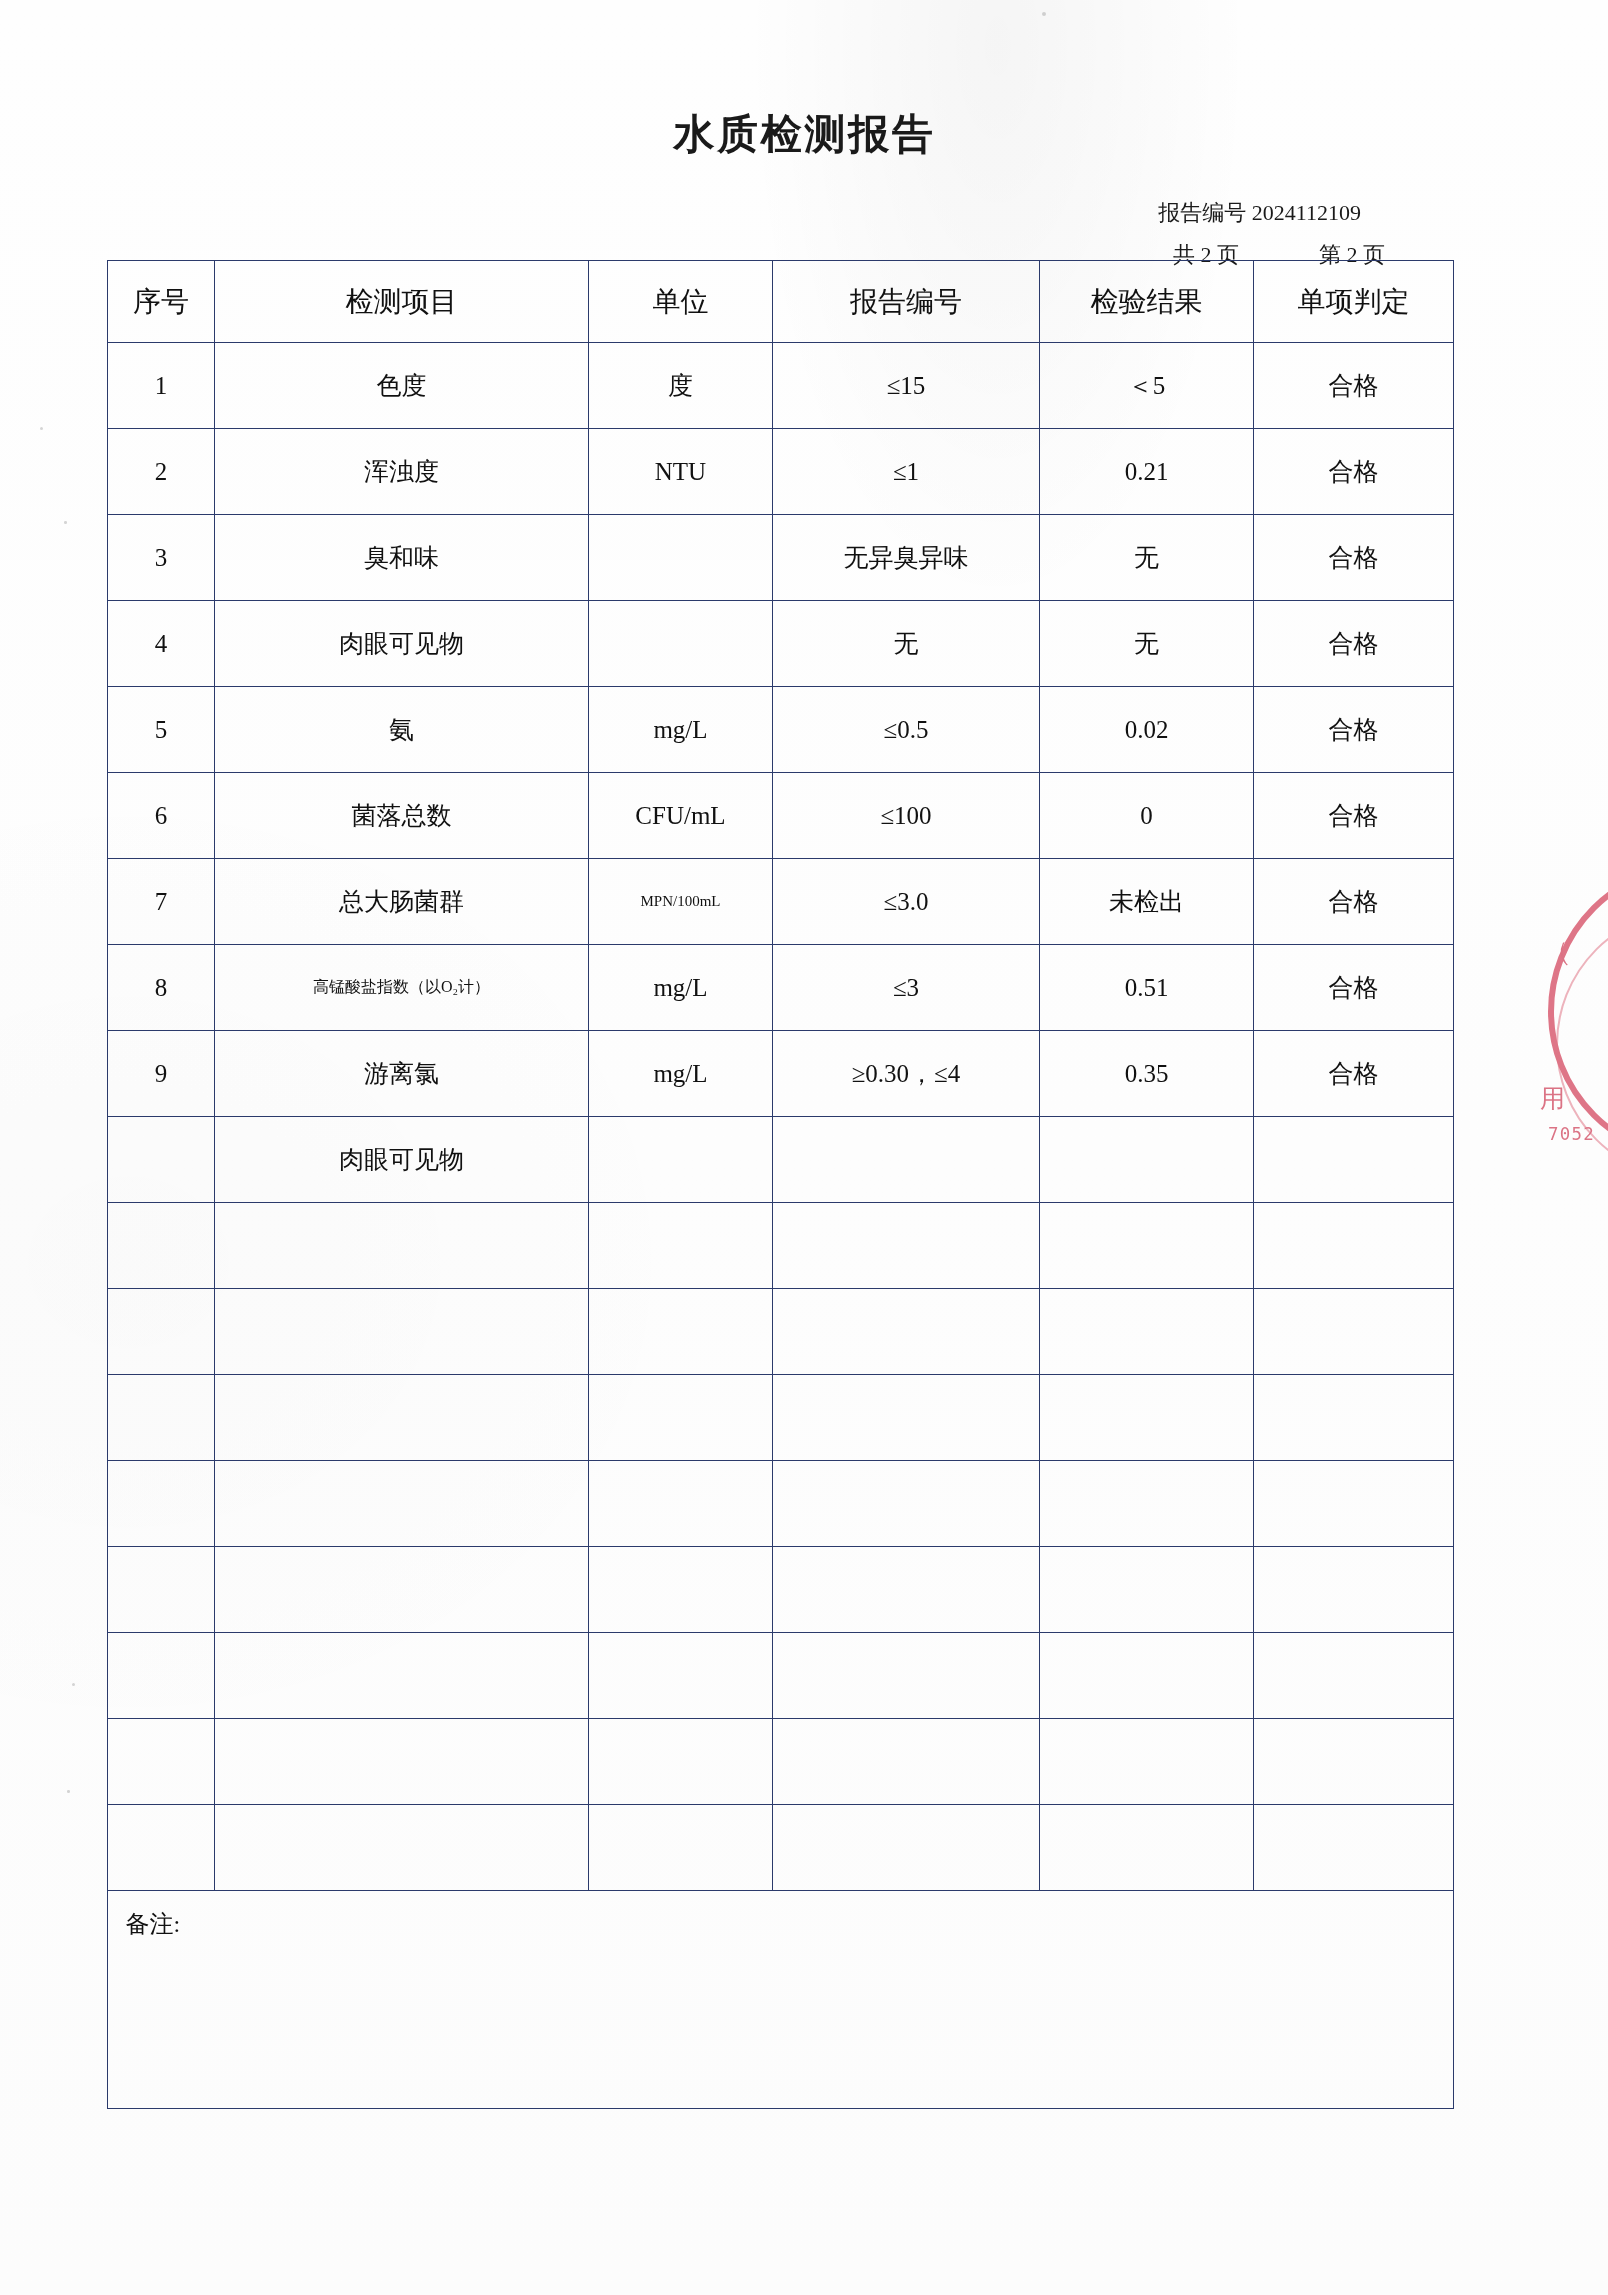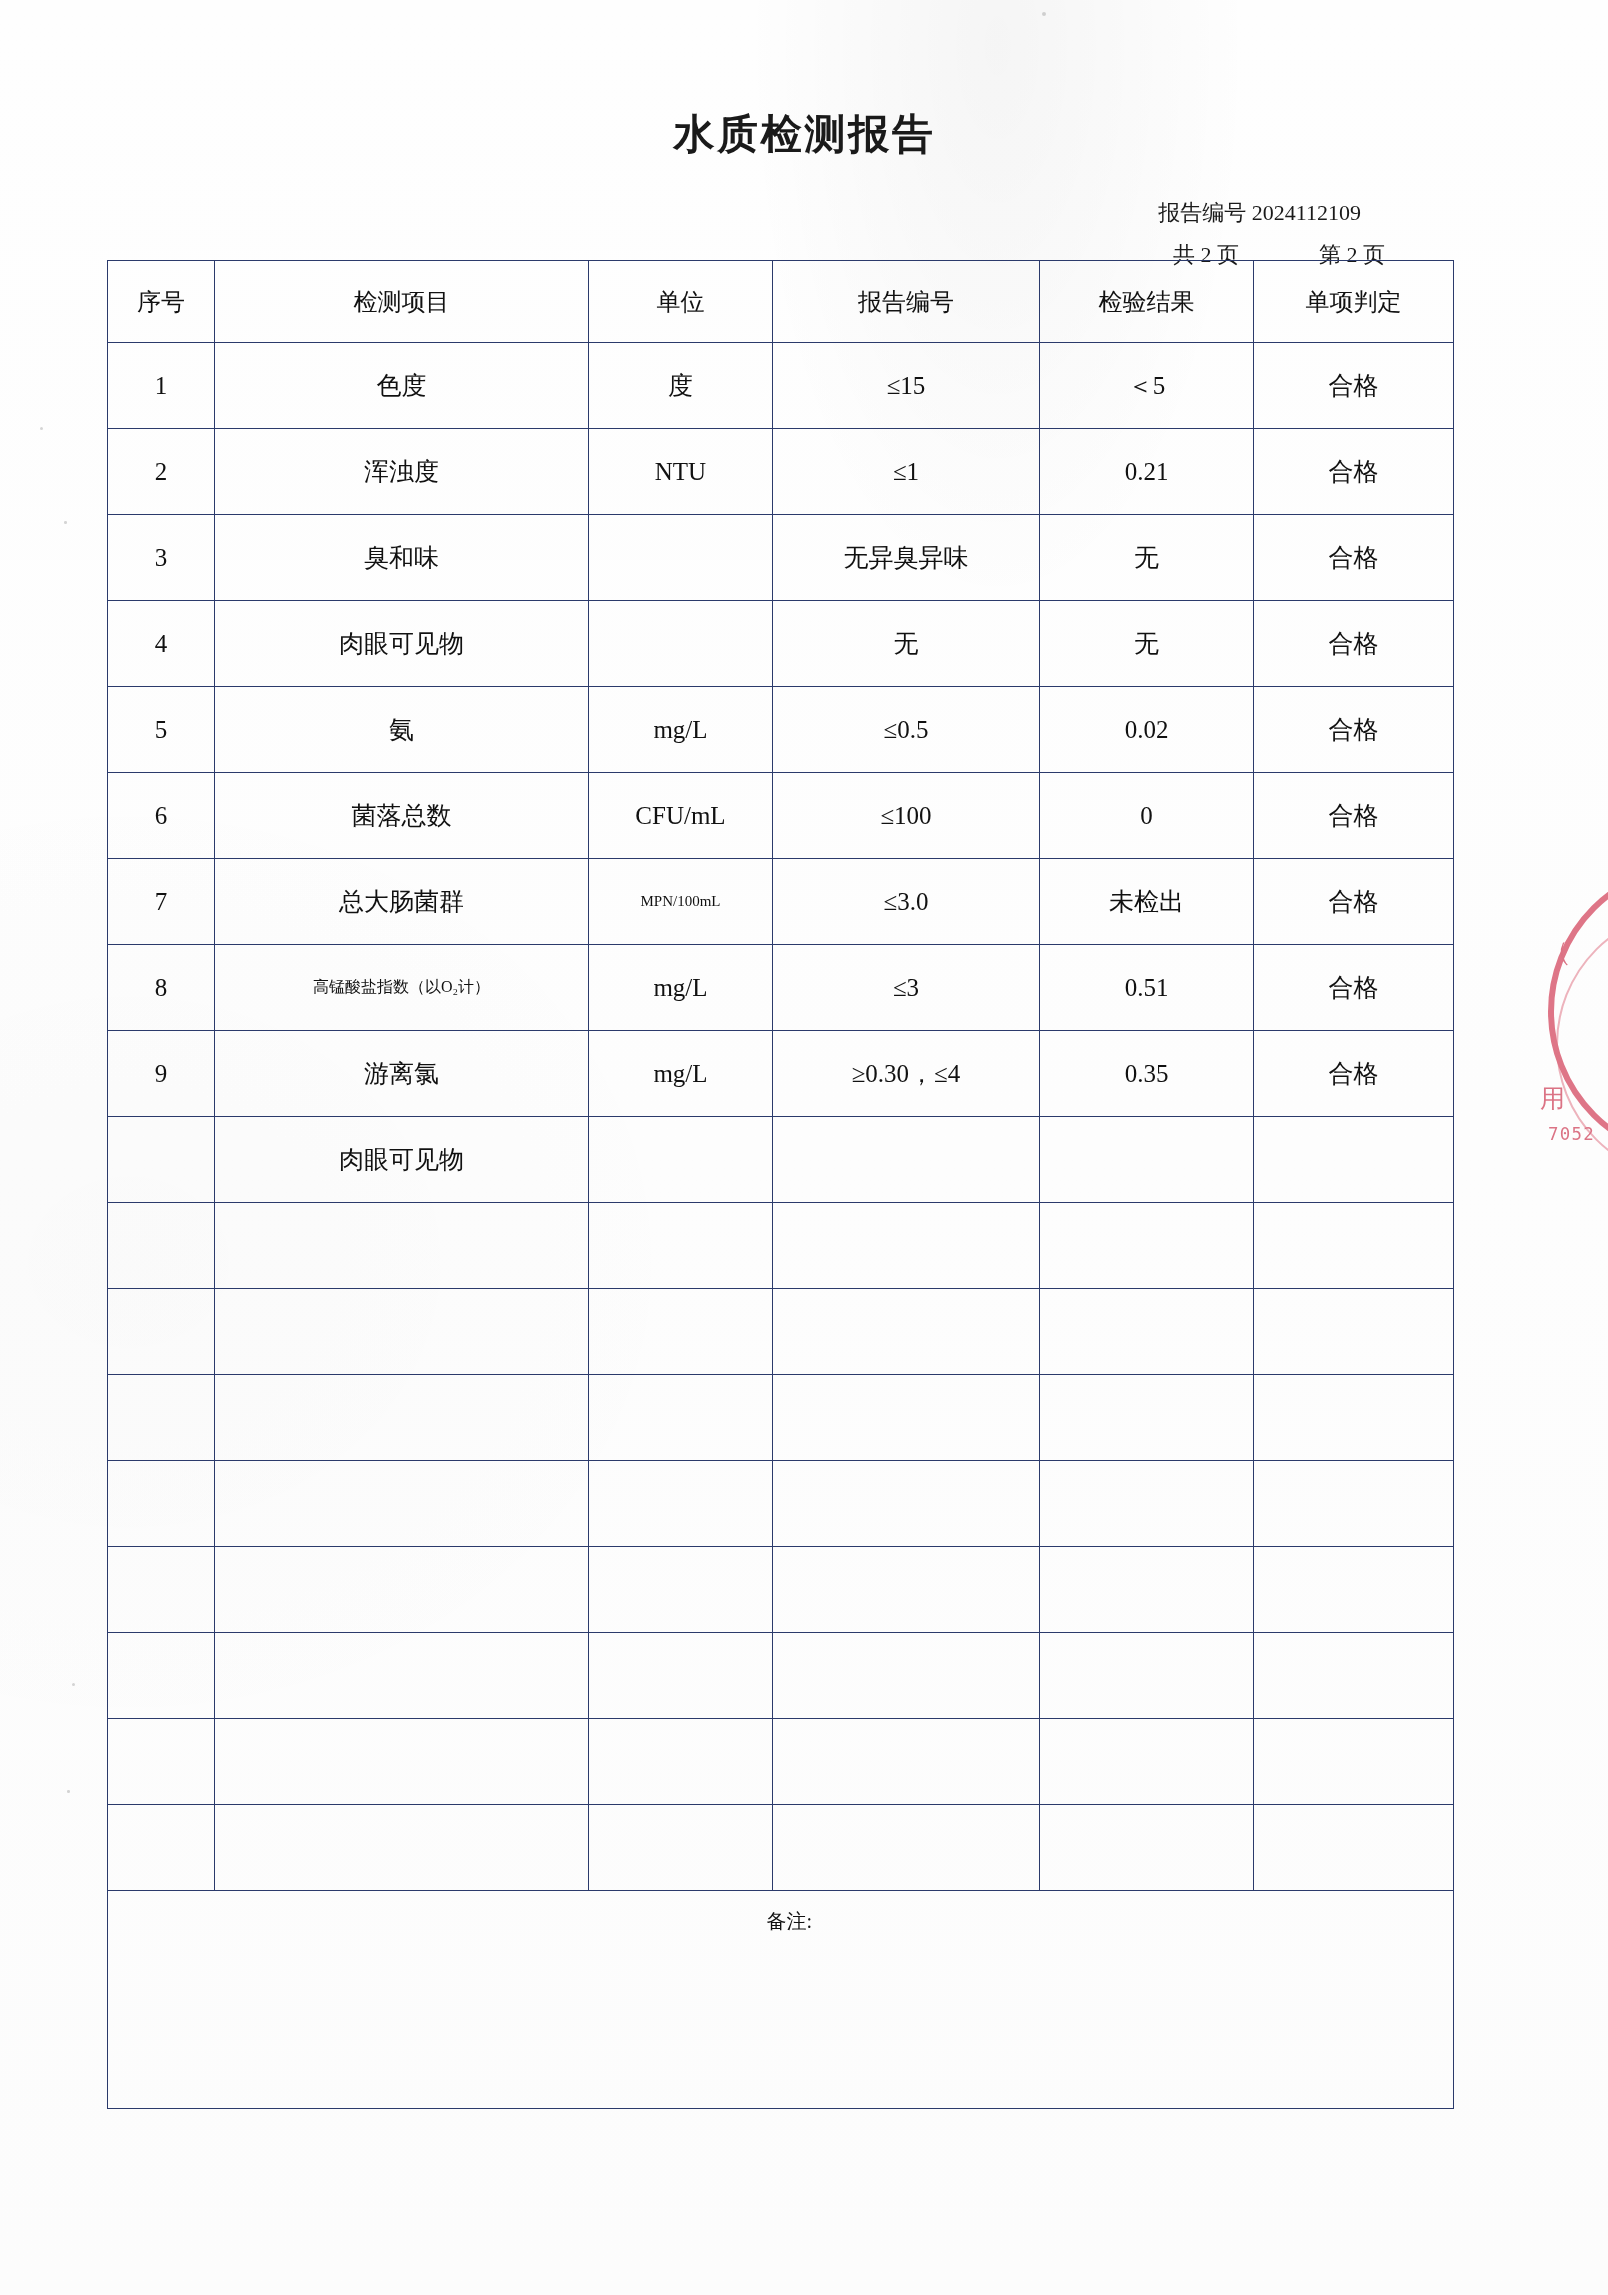--- a/index.html
+++ b/index.html
@@ -70,21 +70,21 @@
     text-align: center;
     vertical-align: middle;
     font-weight: normal;
     font-size: 25px;
     height: 85px;
     font-family: "Liberation Serif", serif;
     color: #111;
   }
   .report-table thead td {
     height: 81px;
-    font-size: 24px;
+    font-size: 28px;
   }
   col.c-no    { width: 107px; }
   col.c-item  { width: 374px; }
   col.c-unit  { width: 184px; }
   col.c-std   { width: 267px; }
   col.c-res   { width: 214px; }
   col.c-judge { width: 200px; }
 
   .cell-item {
     text-align: left;
@@ -94,24 +94,24 @@
     font-size: 16px;
   }
   .unit-small { font-size: 20px; }
   .blank-label {
     text-align: left;
     padding-left: 48px;
     font-size: 27px;
   }
   .note-row td {
     height: 200px;
-    text-align: center;
+    text-align: left;
     vertical-align: top;
     padding: 17.4px 0 0 17.4px;
-    font-size: 20px;
+    font-size: 24px;
   }
   .note-row td span { display: inline-block; }
 
   
   .stamp {
     position: absolute;
     right: 0;
     top: 862px;
     width: 73px;
     height: 347px;

